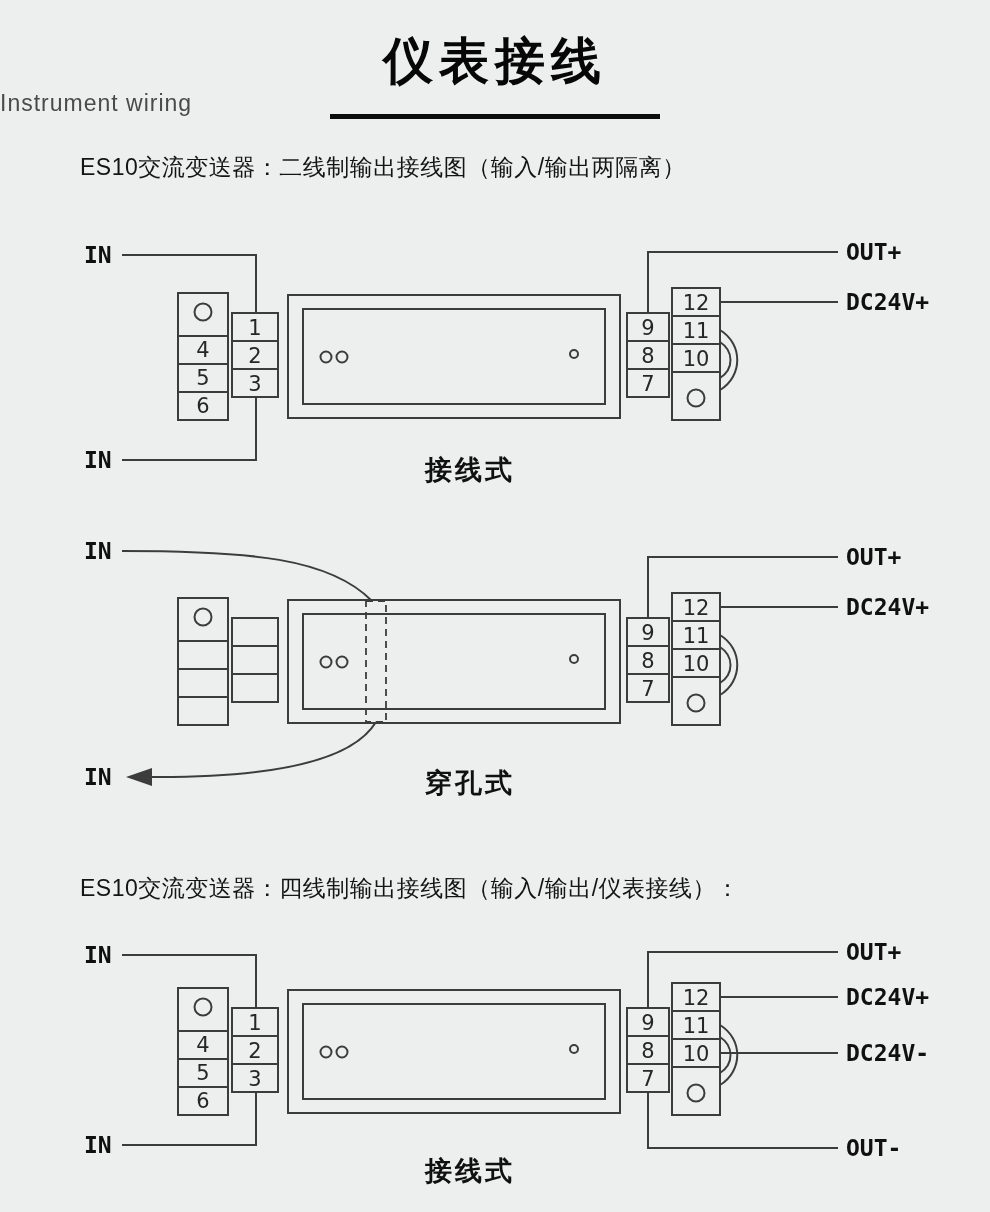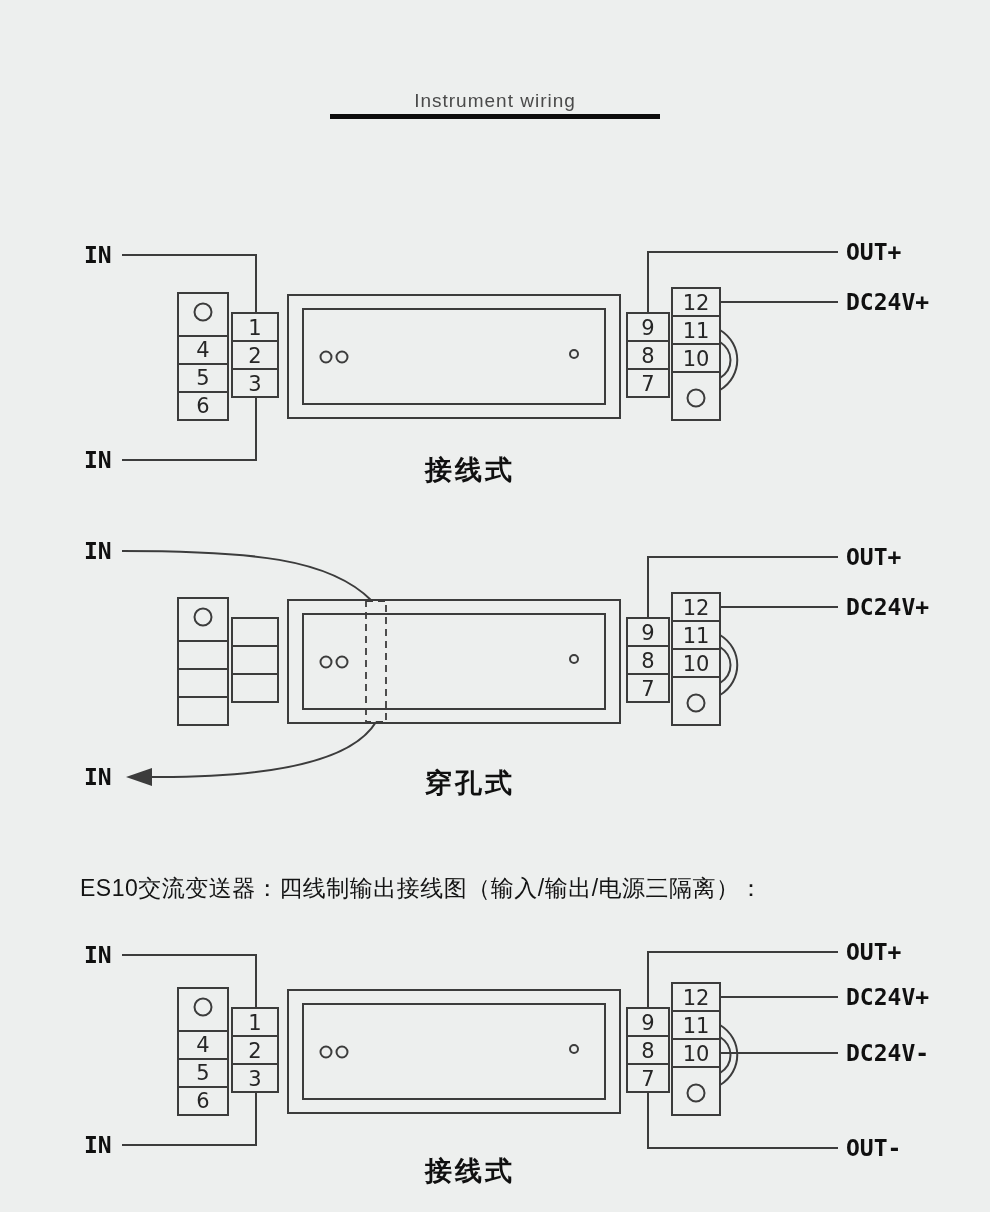--- a/index.html
+++ b/index.html
@@ -7,22 +7,22 @@
   .page {
     position:relative; width:990px; height:1212px; margin:0 auto;
     background:#edefee; overflow:hidden;
     font-family:"Liberation Sans","DejaVu Sans",sans-serif; color:#1c1c1c;
   }
   .page-title {
     position:absolute; top:28px; left:0; width:100%; text-align:center;
     font-size:50px; font-weight:700; letter-spacing:6px; color:#070707;
   }
   .page-subtitle {
-    position:absolute; top:90px; left:0; width:100%; text-align:center;
-    font-size:19px; color:#4a4a4a; letter-spacing:1px;
+    position:absolute; top:90px; left:0; width:100%; 
+    font-size:23px; color:#4a4a4a; letter-spacing:1px;
   }
   .title-underline {
     position:absolute; top:114px; left:330px; width:330px; height:5px; background:#0c0c0c;
   }
   .sec-heading { position:absolute; font-size:23px; color:#141414; letter-spacing:0.5px; white-space:nowrap; }
   #sec1-heading { left:80px; top:152px; }
   #sec1-note    { left:212px; top:197px; }
   #sec2-heading { left:80px; top:873px; }
   svg.diagram-layer { position:absolute; left:0; top:0; }
 
@@ -31,24 +31,26 @@
   .t-num { font:21px "DejaVu Sans",sans-serif; fill:#262626; text-anchor:middle; }
   .t-io  { font:700 23px "DejaVu Sans Mono",monospace; fill:#101010; }
   .t-cap { font:700 27px "Liberation Sans","DejaVu Sans",sans-serif; fill:#101010; text-anchor:middle; letter-spacing:3px; }
   .arrow { fill:#3c3c3c; stroke:none; }
 </style>
 </head>
 <body>
 
 <div class="page">
 
+  <div class="page-title">仪表接线</div>
   <div class="page-subtitle">Instrument wiring</div>
   <div class="title-underline"></div>
 
-  <div class="sec-heading" id="sec2-heading">ES10交流变送器：四线制输出接线图（输入/输出/电源三隔离）：</div>
+  <div class="sec-heading" id="sec1-heading">ES10交流变送器：二线制输出接线图（输入/输出两隔离）</div>
+  <div class="sec-heading" id="sec2-heading">ES10交流变送器：四线制输出接线图（输入/输出/仪表接线）：</div>
 
   <svg class="diagram-layer" width="990" height="1212" viewBox="0 0 990 1212">
 
     <g>
 
       <rect class="ln" x="178" y="293" width="50" height="127"></rect>
       <circle class="ln" cx="203" cy="312" r="8.5"></circle>
       <line class="ln" x1="178" y1="336" x2="228" y2="336"></line>
       <line class="ln" x1="178" y1="364" x2="228" y2="364"></line>
       <line class="ln" x1="178" y1="392" x2="228" y2="392"></line>

